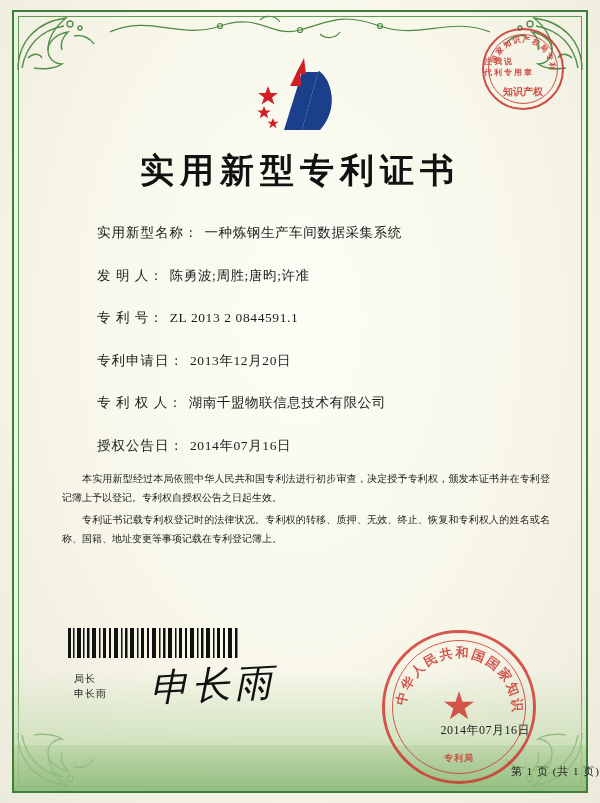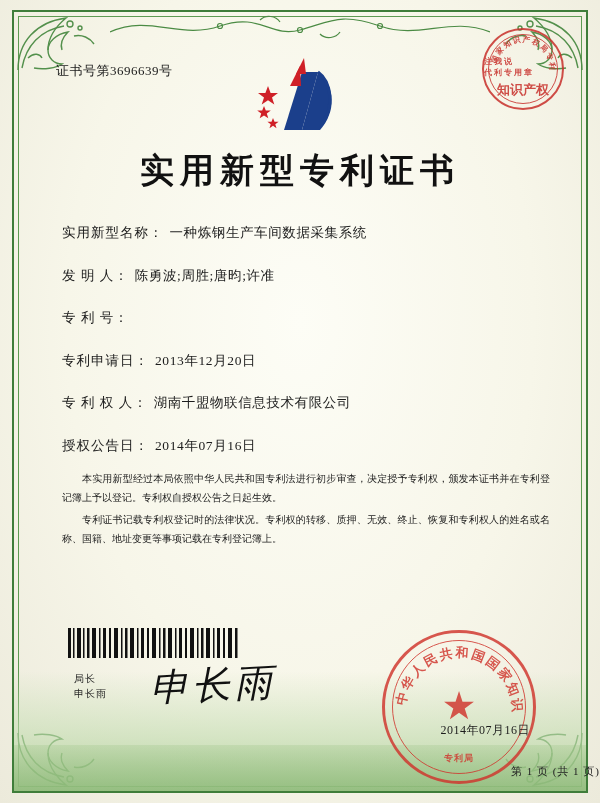--- a/index.html
+++ b/index.html
@@ -72,42 +72,42 @@
   }
   .seal-top .arc{
     position:absolute;inset:0;
   }
   .seal-top .mid{
     position:absolute;left:0;right:0;top:26px;
     text-align:left;font-size:8px;font-weight:bold;line-height:11px;
   }
   .seal-top .btm{
     position:absolute;left:0;right:0;bottom:9px;
-    text-align:center;font-size:13px;font-weight:bold;
+    text-align:center;font-size:10px;font-weight:bold;
   }
 
   
   .logo{
     position:absolute;left:0;right:0;top:52px;height:92px;
   }
   .logo svg{display:block;margin:0 auto;}
 
   .title{
     position:absolute;left:0;right:0;top:148px;
     text-align:center;
     font-size:34px;font-weight:bold;letter-spacing:6px;
     color:#111;
     font-family:"Liberation Serif","DejaVu Serif",serif;
   }
 
   .fields{
     position:absolute;left:62px;right:48px;top:222px;
     font-size:13.5px;color:#1c1c1c;line-height:1.6;
   }
-  .field-row{margin-bottom:21px;display:flex;}
+  .field-row{margin-bottom:21px;display:flex;margin-left:35px;}
   .field-label{flex:0 0 auto;letter-spacing:1px;}
   .field-value{flex:1 1 auto;margin-left:6px;letter-spacing:.6px;}
 
   .body-text{
     position:absolute;left:62px;right:50px;top:470px;
     font-size:10px;color:#1c1c1c;line-height:1.85;text-align:justify;
   }
   .body-text p{margin:0 0 4px 0;text-indent:2em;}
 
   .barcode{
@@ -209,21 +209,20 @@
         <circle cx="190" cy="20" r="2.5"></circle>
         <circle cx="270" cy="16" r="2.5"></circle>
       <path d="M150 10 C156 4 166 6 170 12"></path>
       <path d="M210 24 C216 30 226 28 230 22"></path>
     </svg>
   </div>
 
   <div class="bottom-band"></div>
   <div class="bottom-band2"></div>
 
-  <div class="cert-no">证书号第3696639号</div>
 
   <div class="seal-top">
     <div class="ring"></div>
     <div class="mid">注 我 说<br>代 利 专 用 章</div>
     <div class="btm">知识产权</div>
     <svg class="arc" viewBox="0 0 78 78">
       <defs>
           <path id="tsArc" d="M 12 39 A 27 27 0 0 1 66 39"></path>
         </defs>
       <text font-size="7.5" font-weight="bold" fill="#c8302b" letter-spacing="1.6">
@@ -253,20 +252,21 @@
     <div class="field-row">
       <span class="field-label">实用新型名称：</span>
       <span class="field-value">一种炼钢生产车间数据采集系统</span>
     </div>
     <div class="field-row">
       <span class="field-label">发  明  人：</span>
       <span class="field-value">陈勇波;周胜;唐昀;许准</span>
     </div>
     <div class="field-row">
       <span class="field-label">专  利  号：</span>
+      <span class="field-value">ZL 2013 2 0844591.1</span>
     </div>
     <div class="field-row">
       <span class="field-label">专利申请日：</span>
       <span class="field-value">2013年12月20日</span>
     </div>
     <div class="field-row">
       <span class="field-label">专  利  权  人：</span>
       <span class="field-value">湖南千盟物联信息技术有限公司</span>
     </div>
     <div class="field-row">

